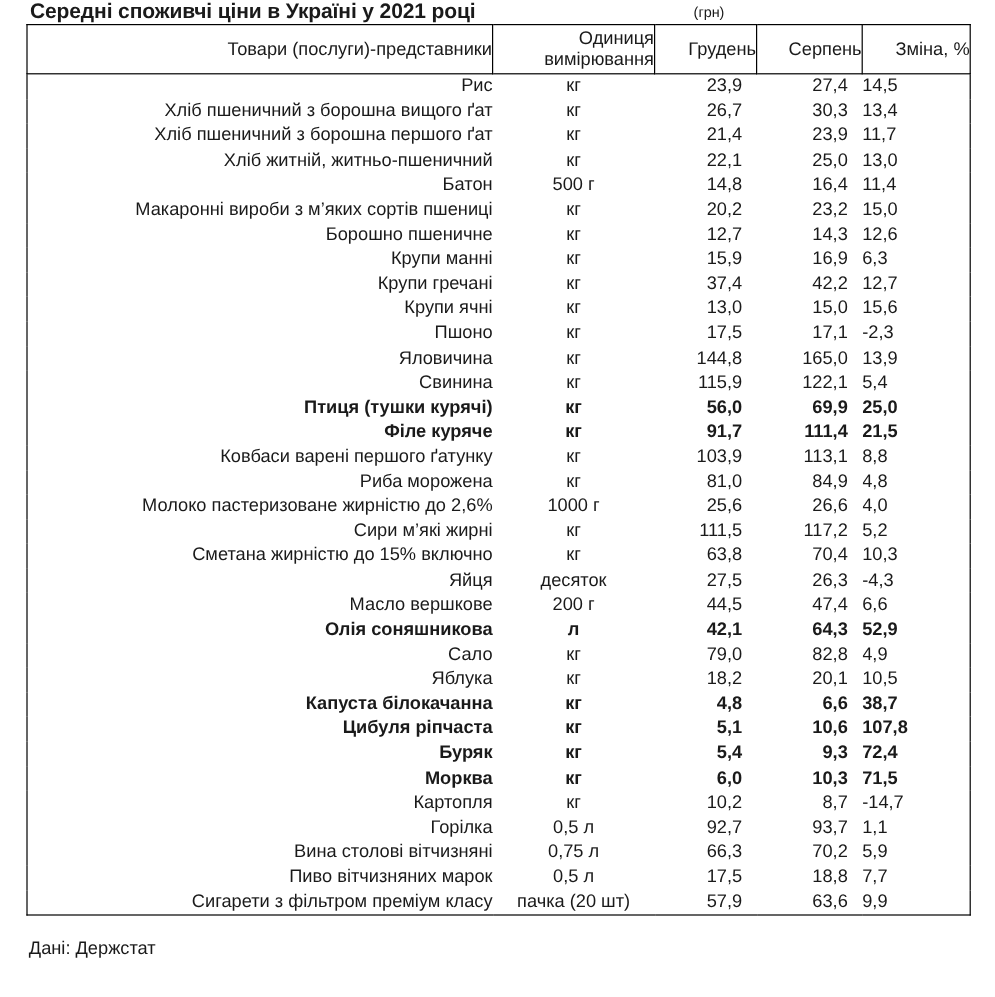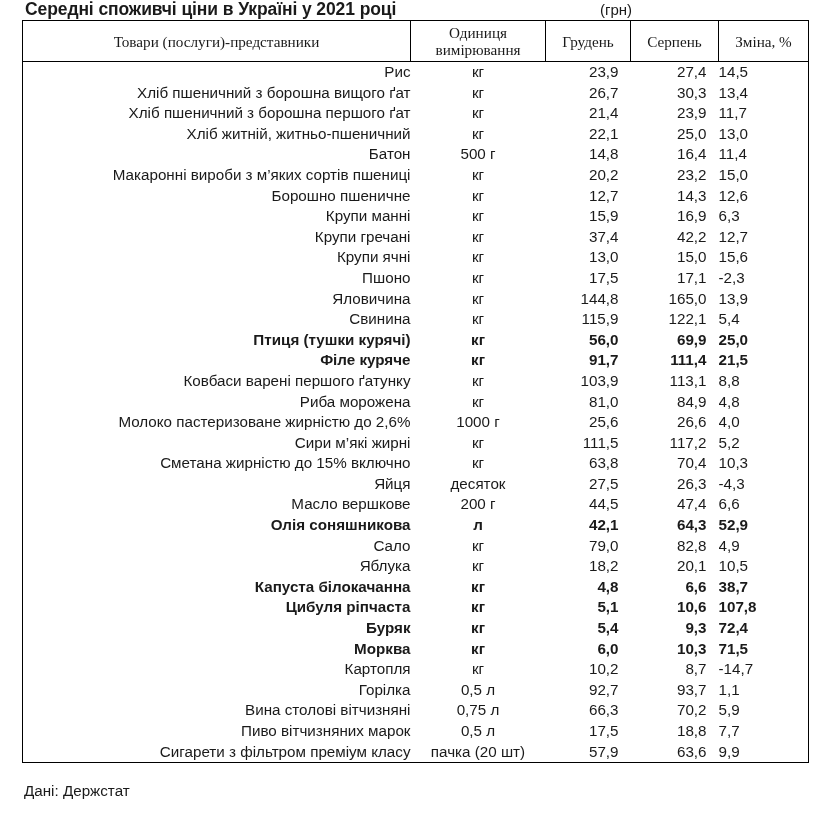--- a/index.html
+++ b/index.html
@@ -37,24 +37,23 @@
     font-size: 17.5px;
     font-weight: bold;
     letter-spacing: -0.1px;
     white-space: nowrap;
     line-height: 20px;
   }
   .unit-note {
     position: absolute;
     left: 578px;
     top: 0px;
-    font-size: 15px;
+    font-size: 12px;
     line-height: 20px;
     white-space: nowrap;
-    margin-left: 22px;
   }
 
   
   .tbl-wrap {
     position: absolute;
     left: 22px;
     top: 20px;
     width: 786px;
   }
   table.price-table {
@@ -73,25 +72,24 @@
   
   col.c-name { width: 388px; }
   col.c-unit { width: 135px; }
   col.c-dec  { width: 85px; }
   col.c-aug  { width: 88px; }
   col.c-chg  { width: 90px; }
 
   thead th {
     font-weight: normal;
     font-size: 15.2px;
-    text-align: center;
+    text-align: right;
     height: 40px;
     line-height: 17px;
     padding: 0 3px;
-    font-family: Liberation Serif, serif;
   }
   thead th.h-name { }
   thead th.h-unit { }
 
   tbody td {
     height: 20.6px;
     line-height: 20.6px;
     font-size: 15.2px;
     white-space: nowrap;
     overflow: hidden;

